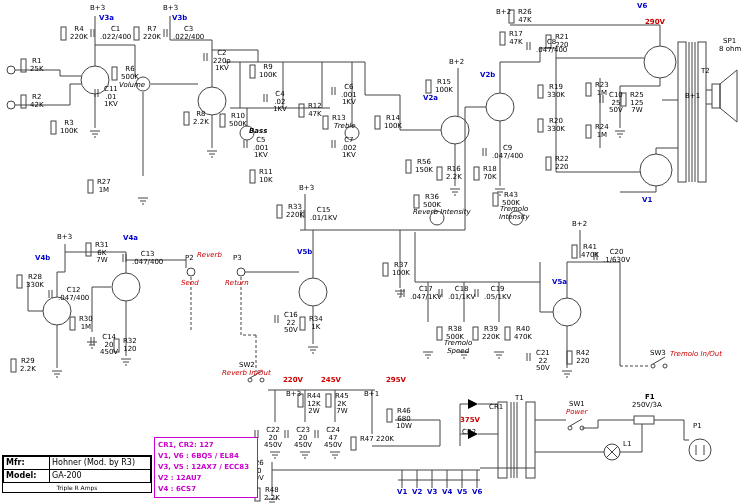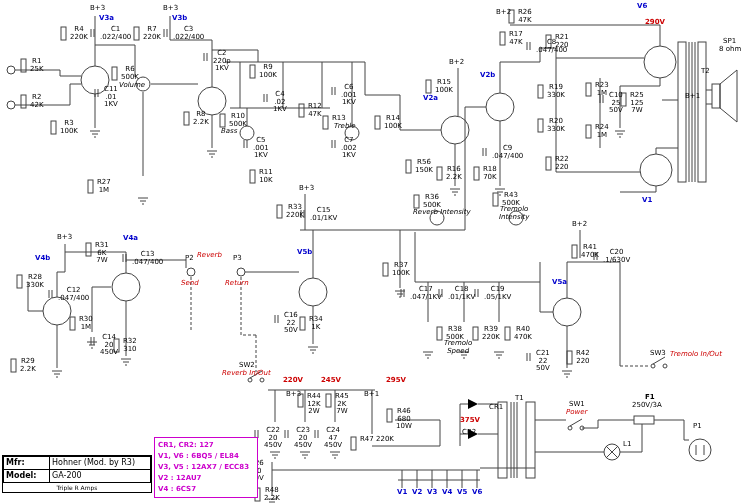--- a/index.html
+++ b/index.html
@@ -222,21 +222,21 @@
 1KV</div>
       <div class="lbl" style="left: 308px; top: 103px; color: rgb(0, 0, 0);">R12
 47K</div>
       <div class="lbl" style="left: 341px; top: 84px; color: rgb(0, 0, 0);">C6
 .001
 1KV</div>
       <div class="lbl" style="left: 332px; top: 115px; color: rgb(0, 0, 0);">R13</div>
       <div class="lbl it" style="left: 334px; top: 123px; color: rgb(0, 0, 0);">Treble</div>
       <div class="lbl" style="left: 229px; top: 113px; color: rgb(0, 0, 0);">R10
 500K</div>
-      <div class="lbl it" style="left: 221px; top: 128px; color: rgb(0, 0, 0);">Bass</div>
+      <div class="lbl it" style="left: 249px; top: 128px; color: rgb(0, 0, 0); font-weight: bold;">Bass</div>
       <div class="lbl" style="left: 253px; top: 137px; color: rgb(0, 0, 0);">C5
 .001
 1KV</div>
       <div class="lbl" style="left: 341px; top: 137px; color: rgb(0, 0, 0);">C7
 .002
 1KV</div>
       <div class="lbl" style="left: 259px; top: 169px; color: rgb(0, 0, 0);">R11
 10K</div>
       <div class="lbl" style="left: 384px; top: 115px; color: rgb(0, 0, 0);">R14
 100K</div>
@@ -318,21 +318,21 @@
       <div class="lbl" style="left: 26px; top: 274px; color: rgb(0, 0, 0);">R28
 330K</div>
       <div class="lbl" style="left: 58px; top: 287px; color: rgb(0, 0, 0);">C12
 .047/400</div>
       <div class="lbl" style="left: 79px; top: 316px; color: rgb(0, 0, 0);">R30
 1M</div>
       <div class="lbl" style="left: 100px; top: 334px; color: rgb(0, 0, 0);">C14
 20
 450V</div>
       <div class="lbl" style="left: 123px; top: 338px; color: rgb(0, 0, 0);">R32
-310</div>
+120</div>
       <div class="lbl" style="left: 20px; top: 358px; color: rgb(0, 0, 0);">R29
 2.2K</div>
       <div class="lbl" style="left: 284px; top: 312px; color: rgb(0, 0, 0);">C16
 22
 50V</div>
       <div class="lbl" style="left: 309px; top: 316px; color: rgb(0, 0, 0);">R34
 1K</div>
       <div class="lbl" style="left: 239px; top: 362px; color: rgb(0, 0, 0);">SW2</div>
       <div class="lbl it" style="left: 222px; top: 370px; color: rgb(204, 0, 0);">Reverb In/Out</div>
       <div class="lbl" style="left: 572px; top: 221px; color: rgb(0, 0, 0);">B+2</div>

